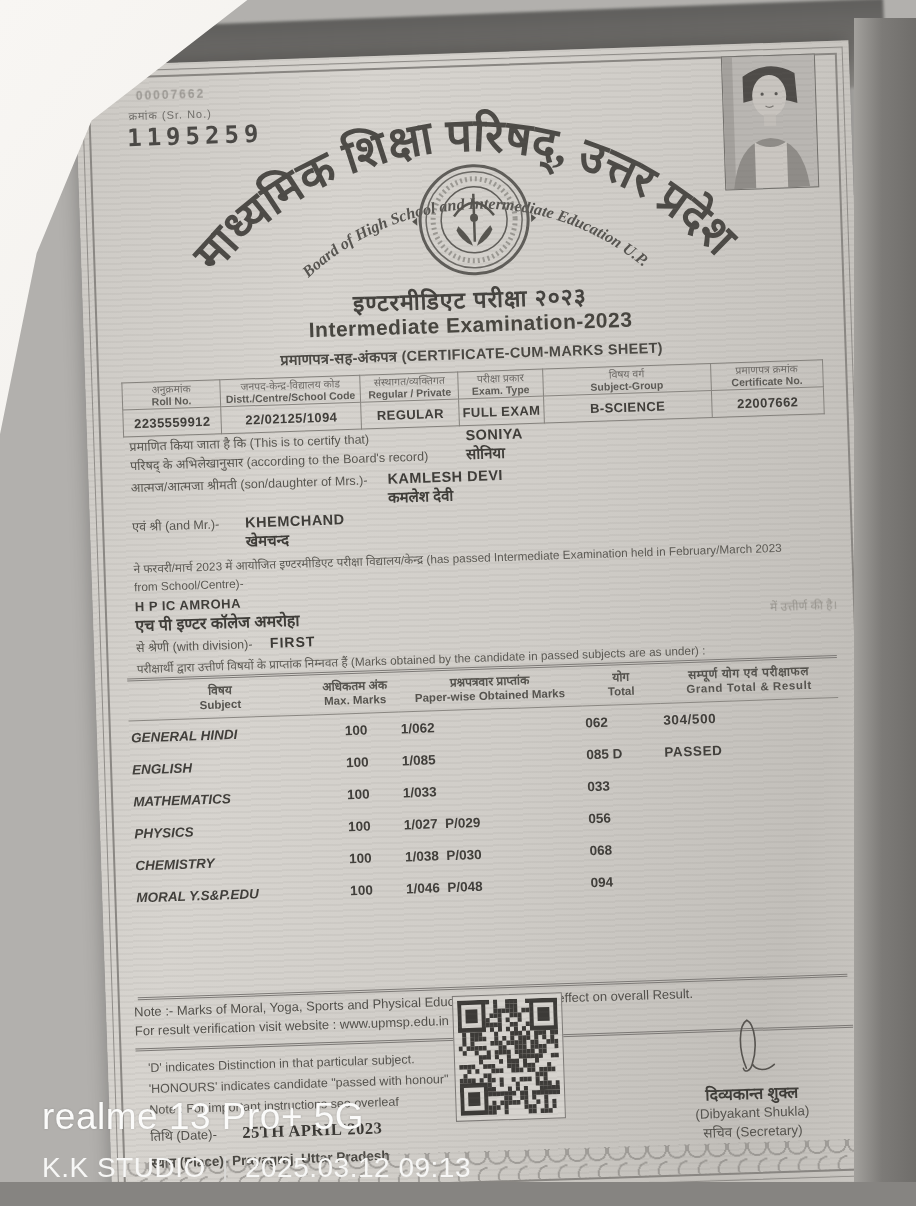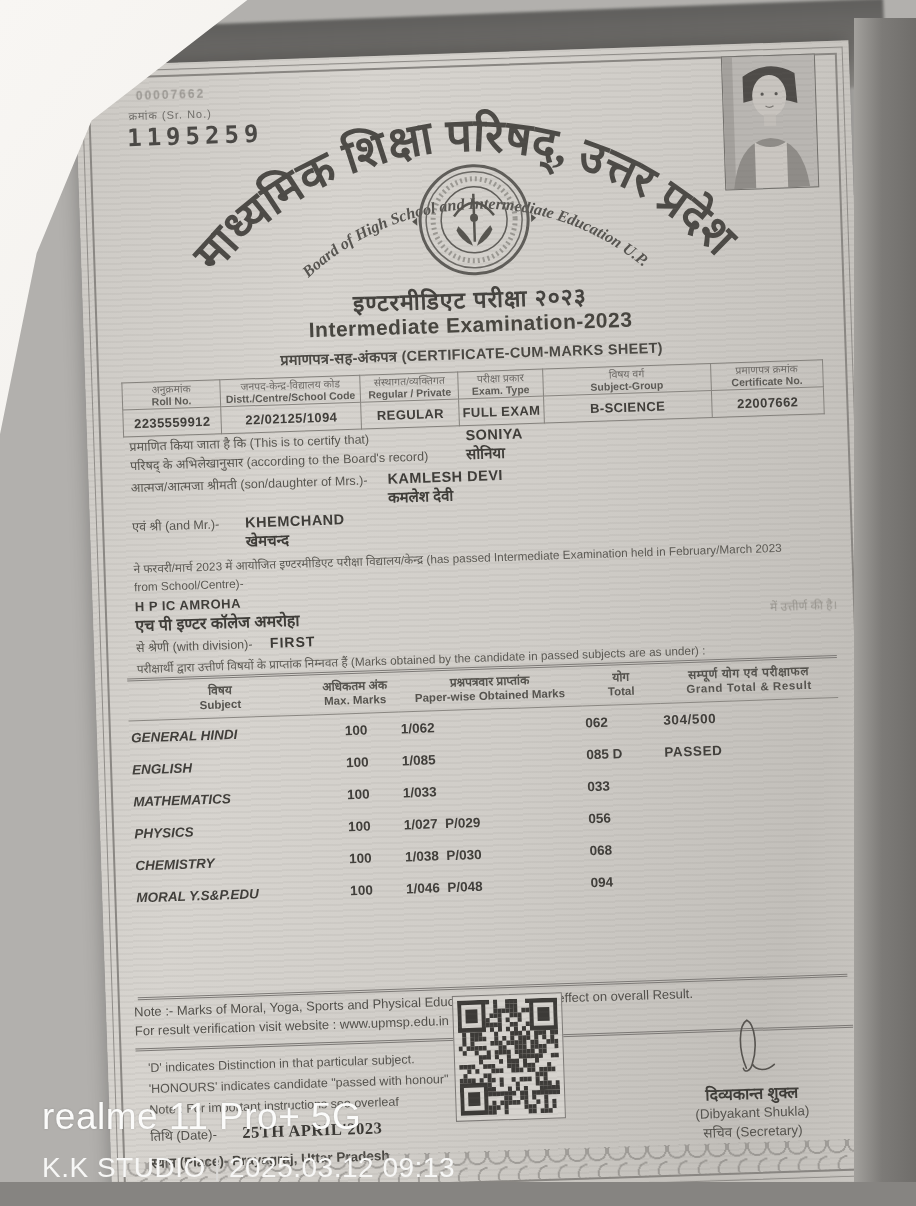--- a/index.html
+++ b/index.html
@@ -99,21 +99,21 @@
   
   .scallop{position:absolute;left:16px;right:16px;top:1098px;height:30px;opacity:.55;
     background:
       radial-gradient(circle at 10px 4px, transparent 8px, #807d79 8px 10px, transparent 10px) repeat-x,
       radial-gradient(circle at 20px 26px, transparent 8px, #807d79 8px 10px, transparent 10px) repeat-x;
     background-size:20px 30px;}
   
   .wm1{position:absolute;left:42px;top:1096px;z-index:10;color:#fbfbfa;font-size:37px;
     letter-spacing:.5px;text-shadow:0 0 2px rgba(90,90,90,.35);}
   .wm2{position:absolute;left:42px;top:1152px;z-index:10;color:#f7f7f6;font-size:28px;
-    letter-spacing:.5px;display:flex;align-items:flex-start;gap:8px;}
+    letter-spacing:.5px;display:flex;align-items:flex-start;gap:16px;}
   .wm2 .sep{color:#d9d8d6;font-weight:200;font-size:26px;}
 </style>
 </head>
 <body>
 
 <div class="topband"></div>
 <div class="rightband"></div>
 <div class="bottomband"></div>
 
 <div class="cert">
@@ -619,18 +619,18 @@
     <div class="shindi">दिव्यकान्त शुक्ल</div>
     <div class="sen">(Dibyakant Shukla)</div>
     <div class="stitle">सचिव (Secretary)</div>
   </div>
 
   <div class="scallop"></div>
 </div>
 
 <div class="curl"></div>
 
-<div class="wm1">realme 11 Pro+ 5G</div>
+<div class="wm1">realme 13 Pro+ 5G</div>
 <div class="wm2">
   <span>K.K STUDIO</span>
   <span class="sep">|</span>
   <span>2025.03.12 09:13</span>
 </div>
 
 </body></html>

